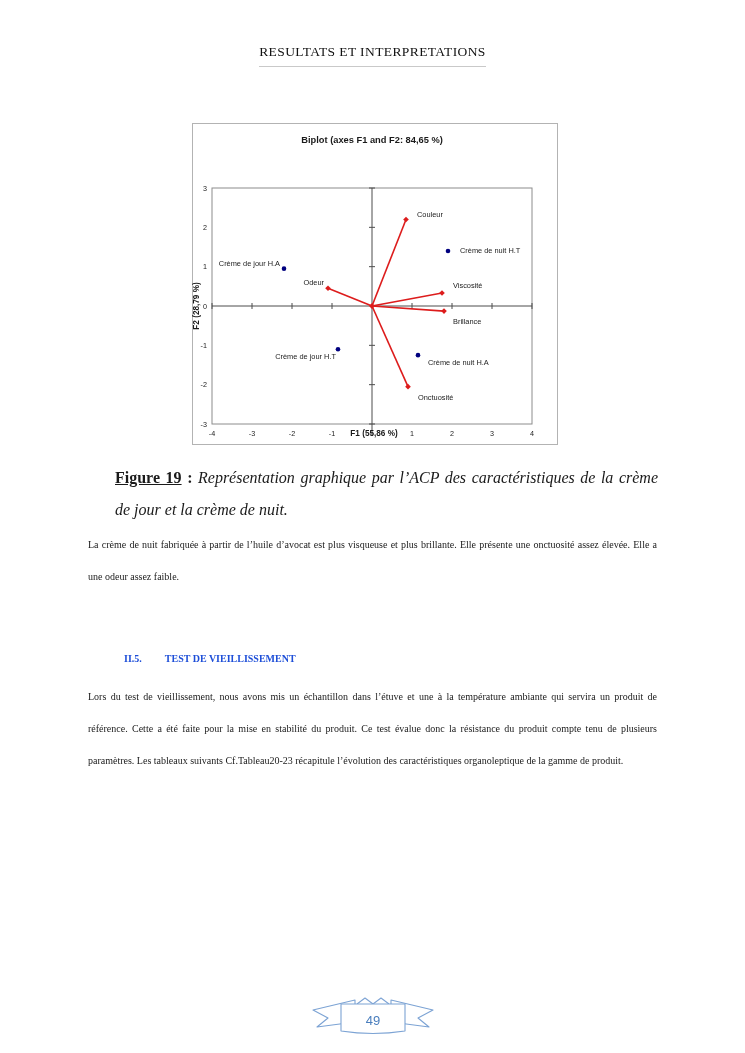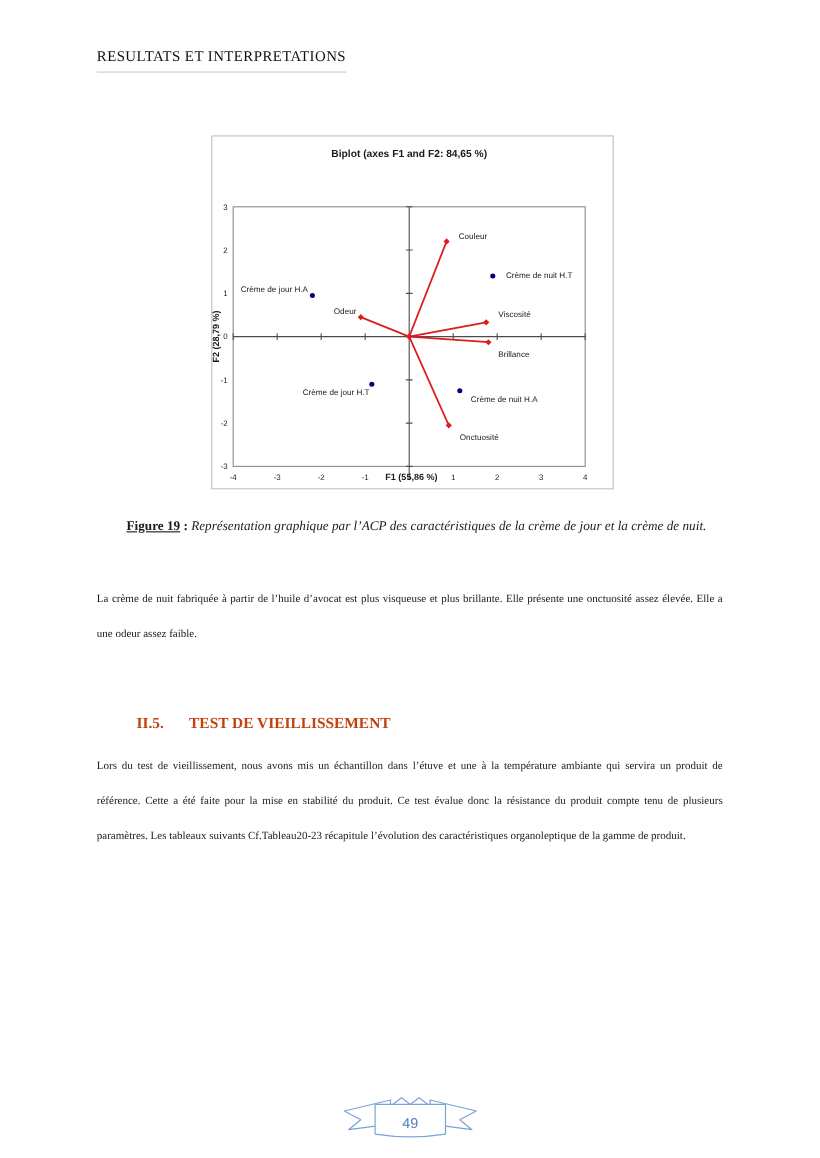--- a/index.html
+++ b/index.html
@@ -2,48 +2,48 @@
 <html><head>
 <meta charset="utf-8">
 <style>
   html,body{margin:0;padding:0;}
   body{
     width:745px;height:1053px;position:relative;background:#ffffff;
     font-family:"Liberation Serif", serif;color:#1a1a1a;overflow:hidden;
   }
   .page{position:absolute;inset:0;}
   
-  .header-wrap{position:absolute;top:42px;left:88px;width:569px;text-align:left;}
+  .header-wrap{position:absolute;top:42px;left:88px;width:569px;text-align:center;}
   .header-title{
     display:inline-block;font-size:13.5px;letter-spacing:.4px;color:#111;
     border-bottom:1px solid #c9c9c9;padding-bottom:6px;
   }
   
   .chart-box{position:absolute;left:152px;top:123px;width:366px;height:322px;padding-left:40px;}
   .chart-box svg{display:block;}
   
   .caption{
     position:absolute;left:115px;top:462px;width:543px;
-    font-size:12px;line-height:32px;text-align:justify;
+    font-size:16px;line-height:32px;text-align:justify;
   }
   .caption .fig-label{font-weight:bold;text-decoration:underline;}
   .caption .fig-sep{font-weight:bold;}
   .caption .fig-text{font-style:italic;}
   
   .bodytext{
     position:absolute;left:88px;width:569px;
     font-size:10px;line-height:32px;text-align:justify;
   }
   .bodytext p{margin:0;padding:0;}
   #block-1{top:529px;}
   #block-3{top:681px;}
   
   .section-heading{
     position:absolute;left:124px;top:649px;
-    font-size:14px;font-weight:bold;line-height:20px;color:#c2410c;
+    font-size:10px;font-weight:bold;line-height:20px;color:#1d4ed8;
   }
   .section-heading .sec-num{display:inline-block;margin-right:23px;}
   
   .ribbon{position:absolute;left:307px;top:995px;width:132px;height:44px;}
 </style>
 </head>
 <body>
 
 <div class="page">
 

